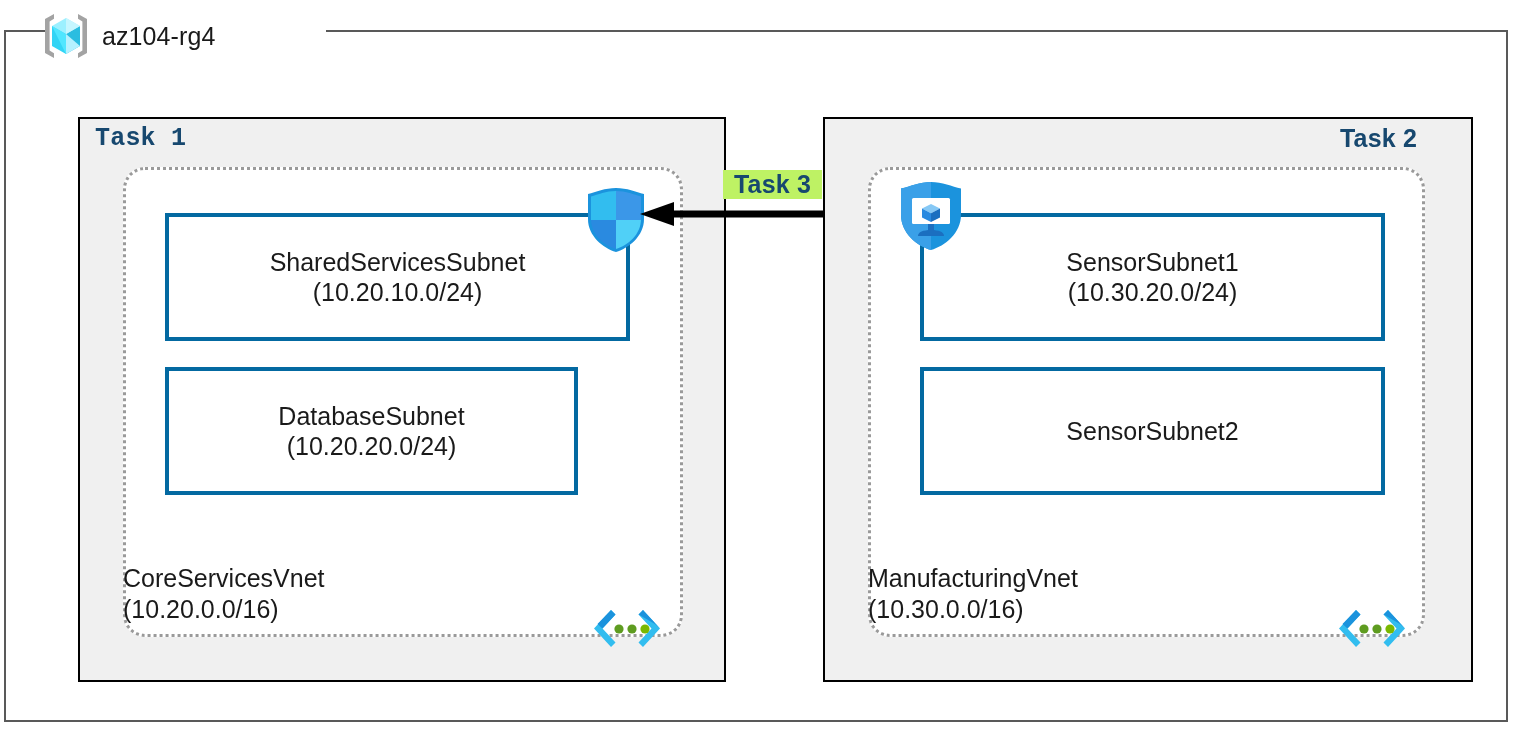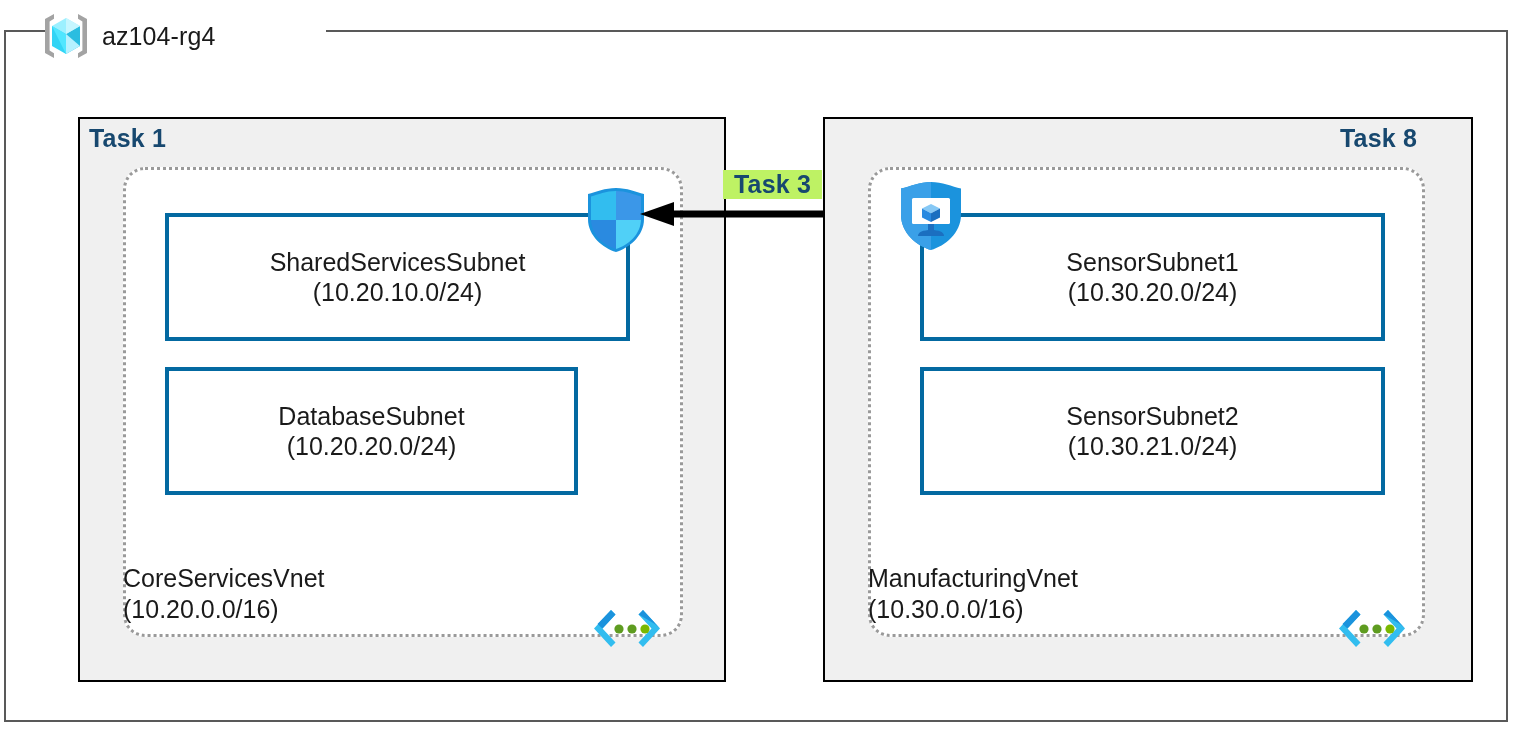--- a/index.html
+++ b/index.html
@@ -19,21 +19,21 @@
              align-items:center;gap:10px;text-align:right;}
   #rg-title{font-size:25px;color:#1a1a1a;letter-spacing:.1px;white-space:nowrap;}
 
   
   .task-box{position:absolute;background:#f0f0f0;border:2px solid #000000;box-sizing:border-box;}
   #task1-box{left:78px;top:117px;width:648px;height:565px;}
   #task2-box{left:823px;top:117px;width:650px;height:565px;}
 
   .task-label{position:absolute;top:124px;font-size:25px;font-weight:bold;
               color:#17486f;letter-spacing:.2px;}
-  #task1-label{left:89px;}
+  #task1-label{left:95px;font-family:Liberation Mono, monospace;}
   #task2-label{left:1340px;}
   #task3-label{left:723px;top:170px;background:#bef264;padding:0 11px;}
 
   
   .vnet-box{position:absolute;background:#ffffff;box-sizing:border-box;
             border:3px dotted #9a9a9a;border-radius:22px;}
   #vnet1{left:123px;top:167px;width:560px;height:470px;}
   #vnet2{left:868px;top:167px;width:557px;height:470px;}
 
   
@@ -145,32 +145,31 @@
 <div id="task3-label" class="task-label">Task 3</div>
 
 <div id="peer-arrow">
   <svg viewBox="0 0 265 32" width="265" height="32">
     <line x1="30" y1="16" x2="265" y2="16" stroke="#000000" stroke-width="7"></line>
     <polygon points="0,16 34,4 34,28" fill="#000000"></polygon>
   </svg>
 </div>
 
 <div id="task2-box" class="task-box"></div>
-<div id="task2-label" class="task-label">Task 8</div>
+<div id="task2-label" class="task-label">Task 2</div>
 
 <div id="vnet2" class="vnet-box"></div>
 
 <div id="subnet-s1" class="subnet">
   <div class="nm">SensorSubnet1</div>
   <div class="cidr">(10.30.20.0/24)</div>
 </div>
 
 <div id="subnet-s2" class="subnet">
   <div class="nm">SensorSubnet2</div>
-  <div class="cidr">(10.30.21.0/24)</div>
 </div>
 
 <div id="vnet2-caption" class="vnet-caption">
   <div>ManufacturingVnet</div>
   <div>(10.30.0.0/16)</div>
 </div>
 
 <div id="vnet2-icon" class="icon">
   <svg viewBox="0 0 70 46" width="70" height="46">
     <path d="M19 4 L23.5 8.5 L10.5 22.5 L23.5 36.5 L19 41 L2 22.5 Z" fill="#32bdef"></path>

